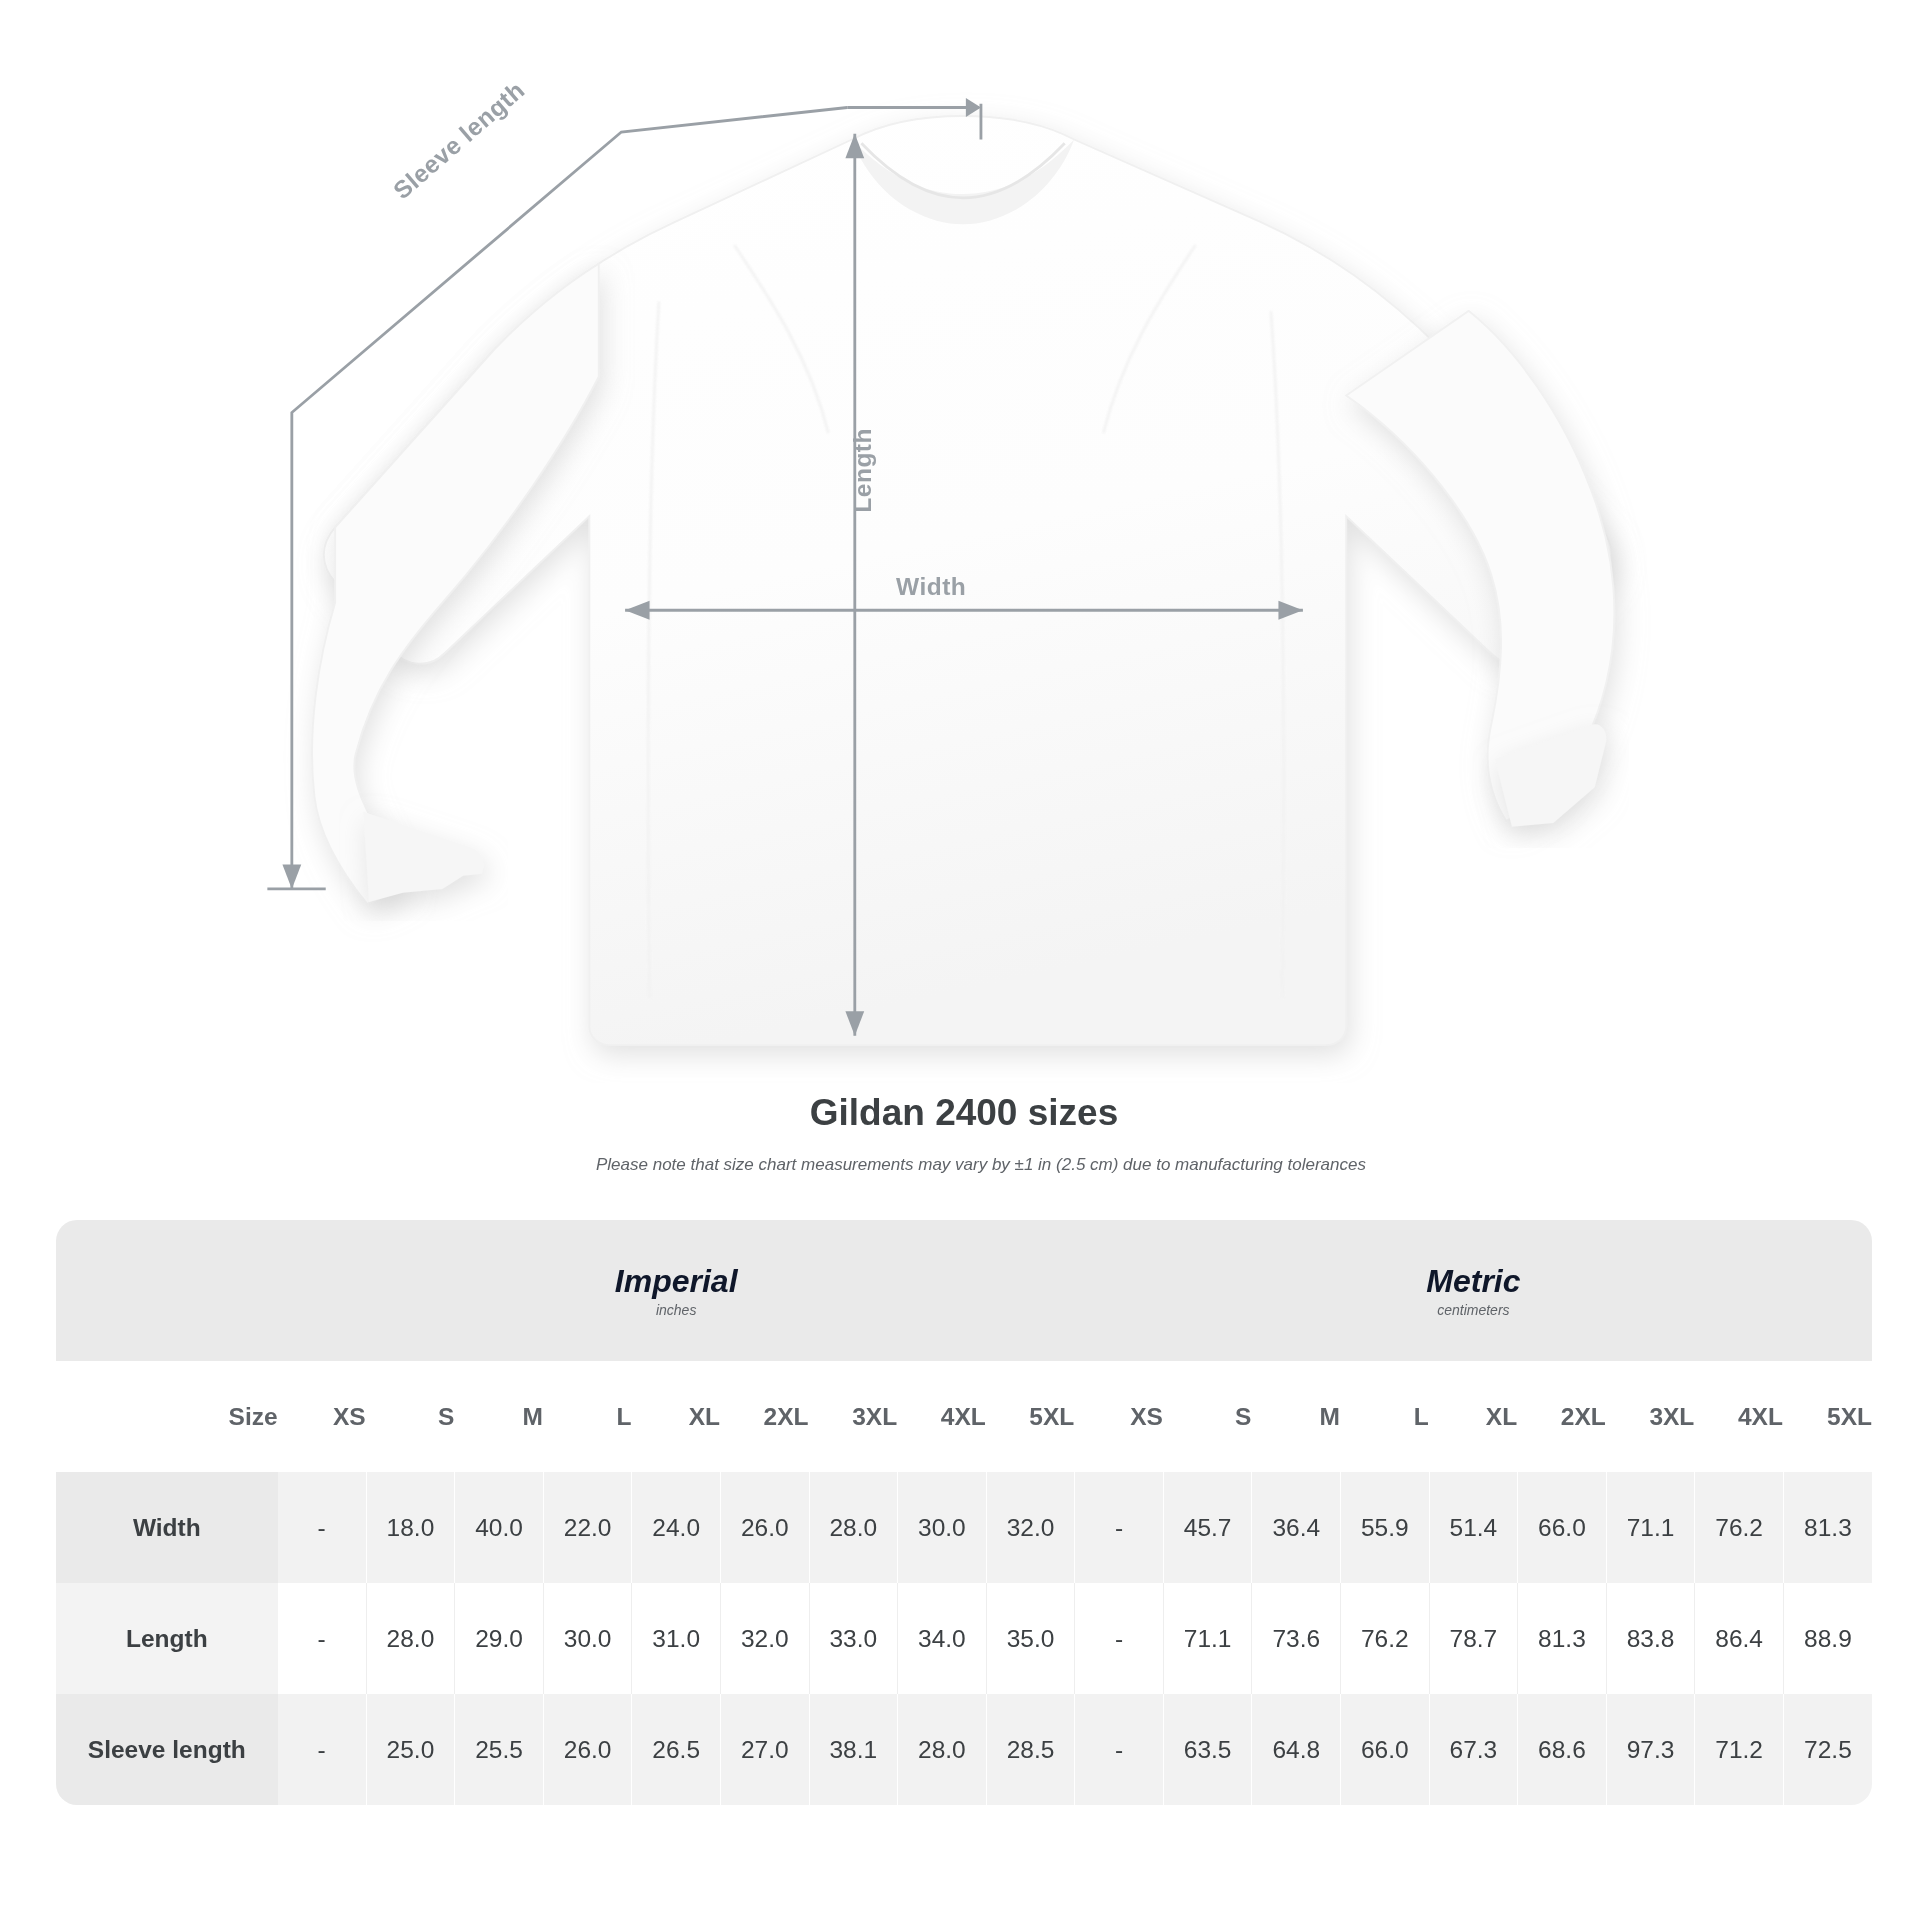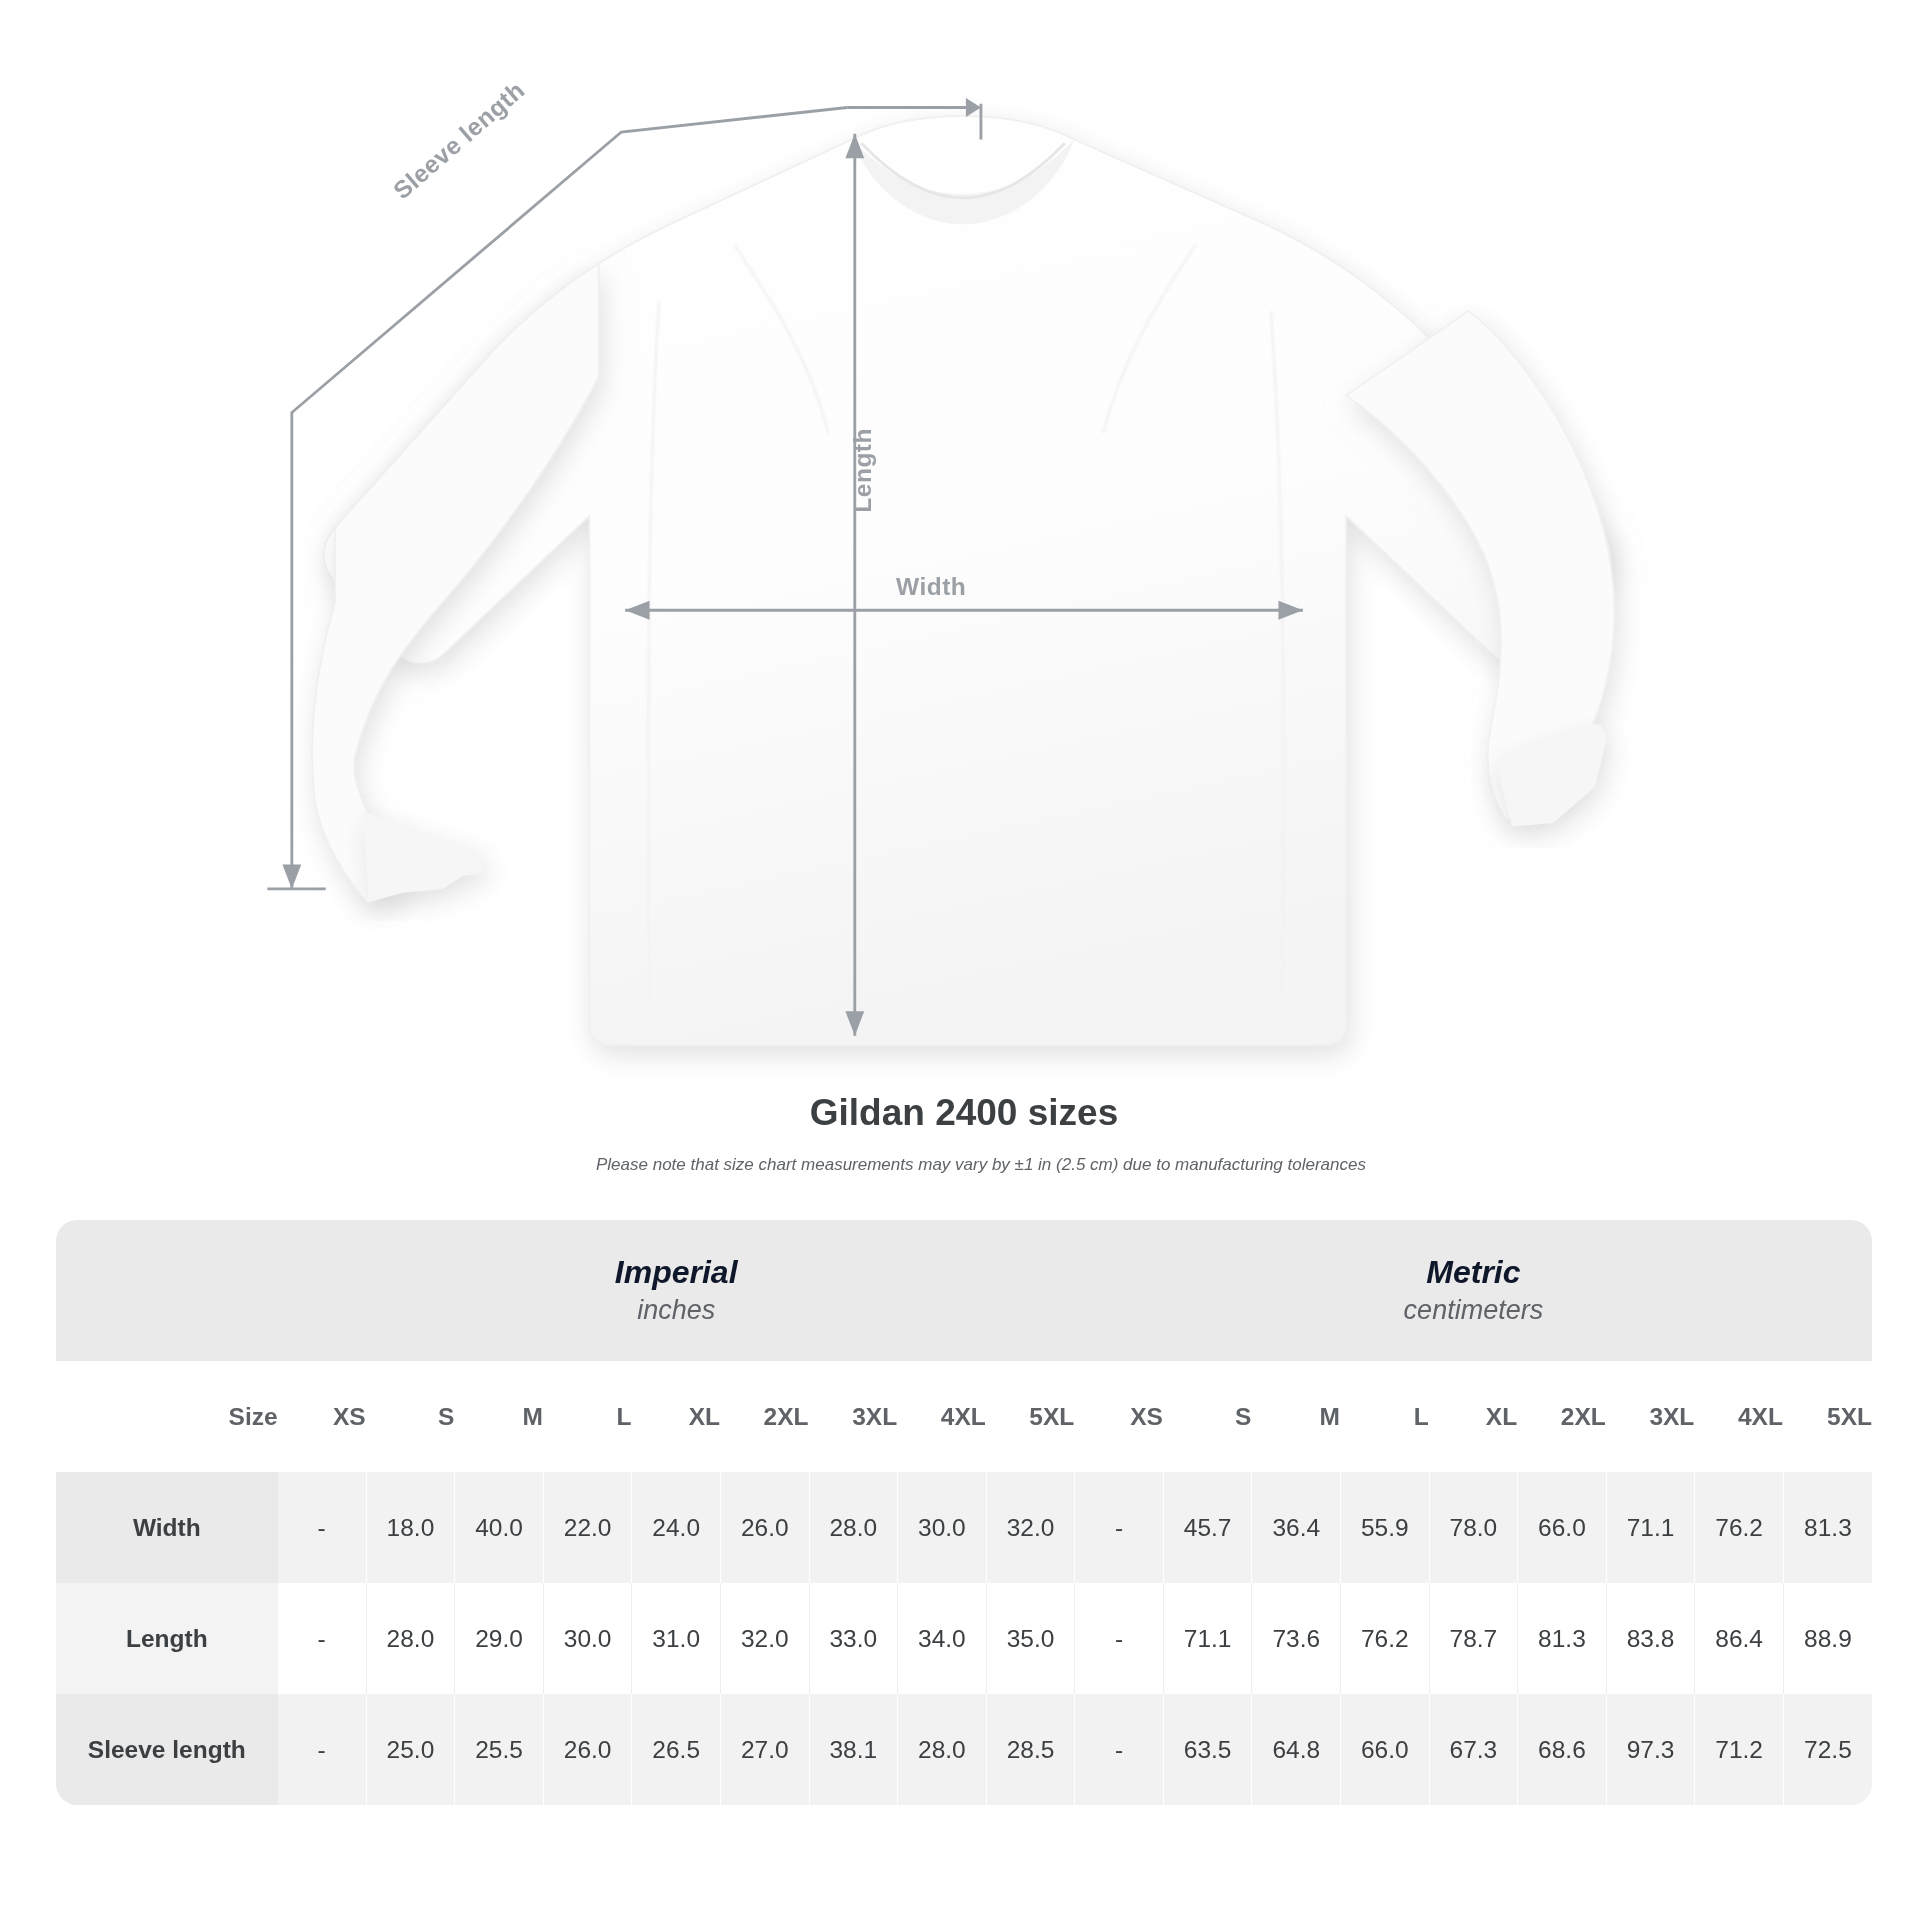--- a/index.html
+++ b/index.html
@@ -97,21 +97,21 @@
     vertical-align: middle;
   }
   .unit-head .unit-name {
     font-size: 32px;
     font-weight: bold;
     font-style: italic;
     color: #0f172a;
     line-height: 1.25;
   }
   .unit-head .unit-sub {
-    font-size: 27px;
+    font-size: 14px;
     font-style: italic;
     color: #5f6368;
     line-height: 1.4;
   }
   .corner-cell {
     background: #eaeaea;
   }
   .row-head {
     background: #f3f3f3;
     font-size: 24.5px;
@@ -322,21 +322,21 @@
           <td class="col-sep">22.0</td>
           <td class="col-sep">24.0</td>
           <td class="col-sep">26.0</td>
           <td class="col-sep">28.0</td>
           <td class="col-sep">30.0</td>
           <td class="col-sep">32.0</td>
           <td class="col-sep">-</td>
           <td class="col-sep">45.7</td>
           <td class="col-sep">36.4</td>
           <td class="col-sep">55.9</td>
-          <td class="col-sep">78.0</td>
+          <td class="col-sep">51.4</td>
           <td class="col-sep">66.0</td>
           <td class="col-sep">71.1</td>
           <td class="col-sep">76.2</td>
           <td>81.3</td>
         </tr>
 
         <tr class="data-row plain">
           <td class="row-head">Length</td>
           <td class="col-sep">-</td>
           <td class="col-sep">28.0</td>

